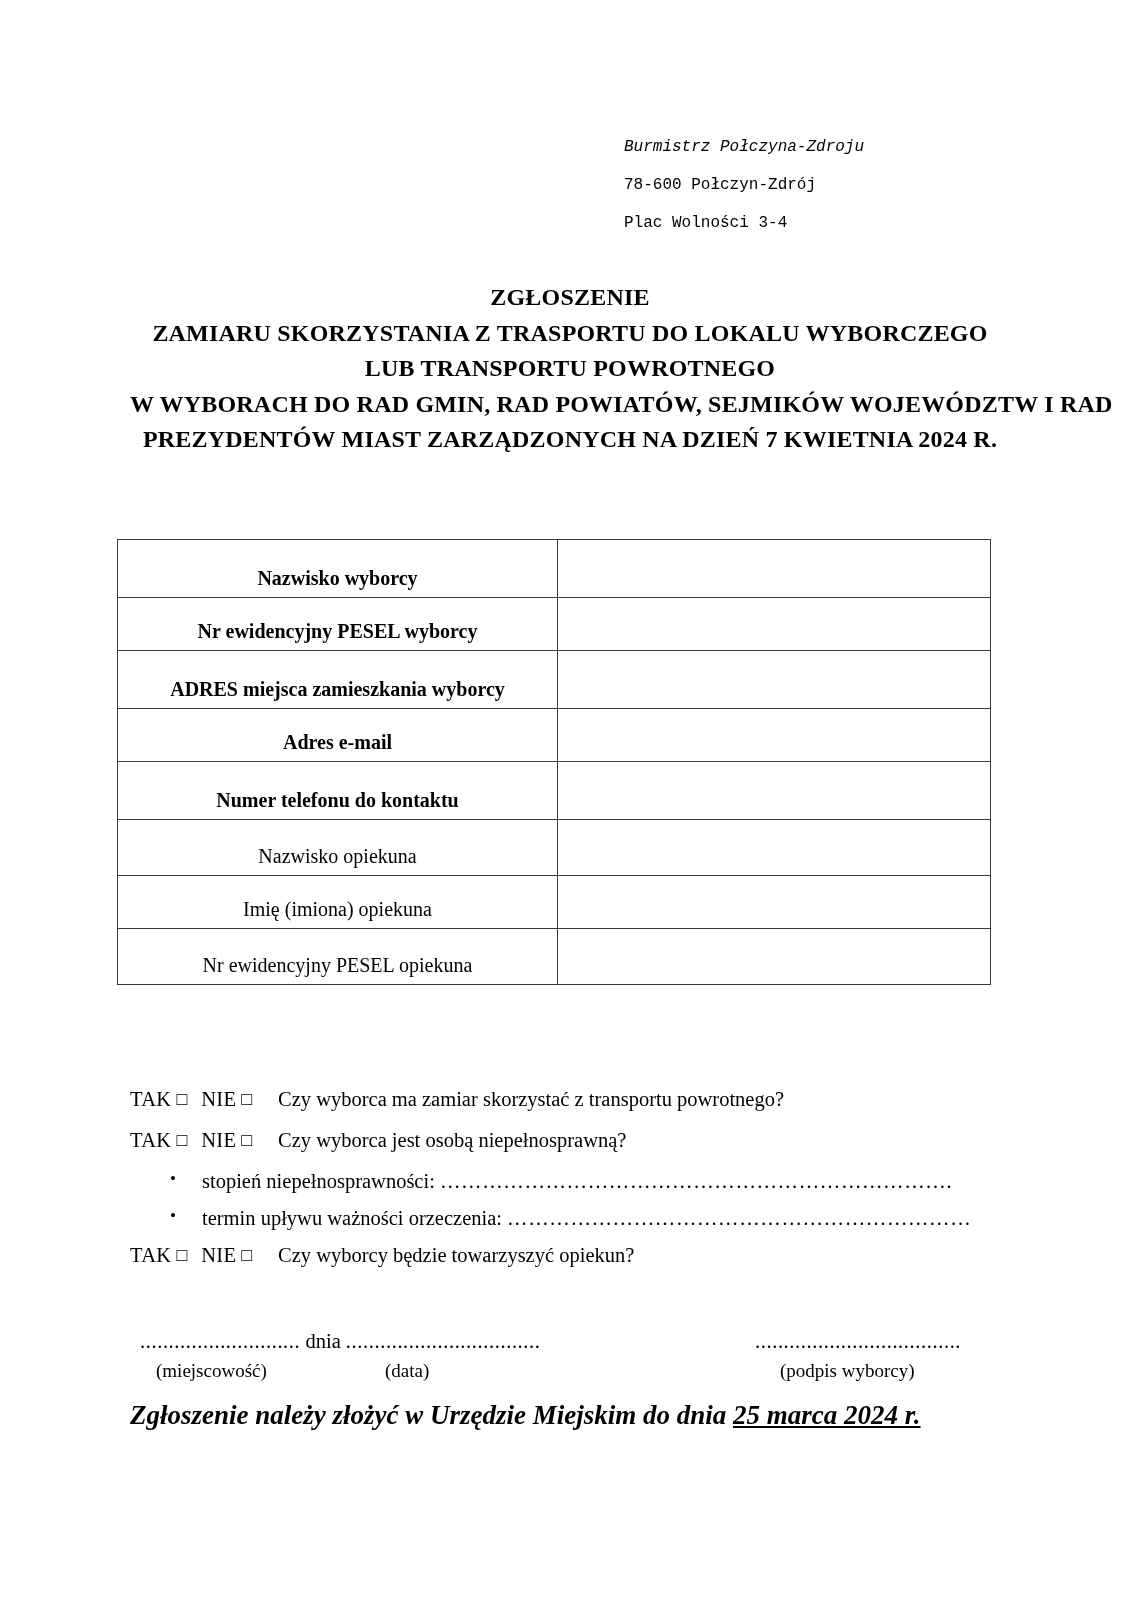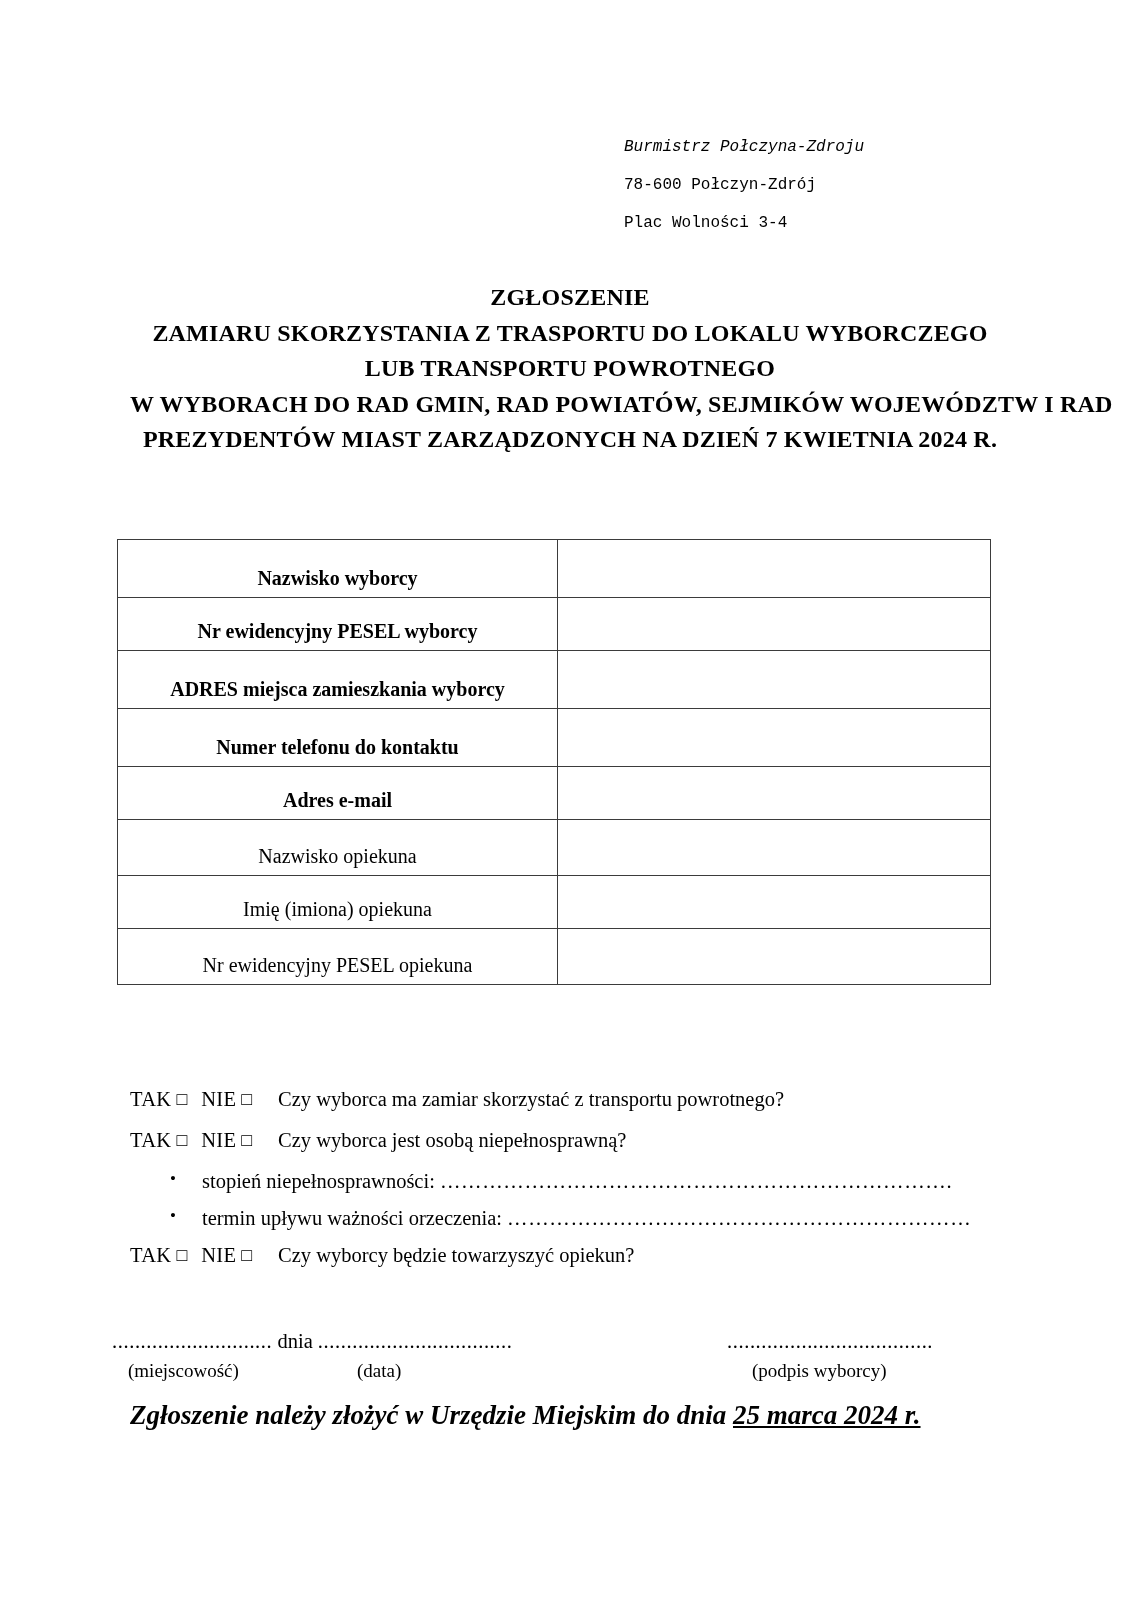--- a/index.html
+++ b/index.html
@@ -133,21 +133,21 @@
     top: -1px;
     font-size: 17px;
   }
   .dots {
     letter-spacing: 0.6px;
   }
 
   
   .sig-area {
     position: absolute;
-    left: 112px;
+    left: 140px;
     top: 1330px;
     width: 900px;
     font-size: 20.5px;
   }
   .sig-lines {
     position: relative;
     height: 30px;
   }
   .sig-left {
     position: absolute;
@@ -210,26 +210,26 @@
         <td class="value-cell"></td>
       </tr>
       <tr class="bold rh-53">
         <td class="label-cell">Nr ewidencyjny PESEL wyborcy</td>
         <td class="value-cell"></td>
       </tr>
       <tr class="bold rh-58">
         <td class="label-cell">ADRES miejsca zamieszkania wyborcy</td>
         <td class="value-cell"></td>
       </tr>
+      <tr class="bold rh-53">
+        <td class="label-cell">Adres e-mail</td>
+        <td class="value-cell"></td>
+      </tr>
       <tr class="bold rh-58">
         <td class="label-cell">Numer telefonu do kontaktu</td>
-        <td class="value-cell"></td>
-      </tr>
-      <tr class="bold rh-53">
-        <td class="label-cell">Adres e-mail</td>
         <td class="value-cell"></td>
       </tr>
       <tr class="rh-56">
         <td class="label-cell">Nazwisko opiekuna</td>
         <td class="value-cell"></td>
       </tr>
       <tr class="rh-53">
         <td class="label-cell">Imię (imiona) opiekuna</td>
         <td class="value-cell"></td>
       </tr>

